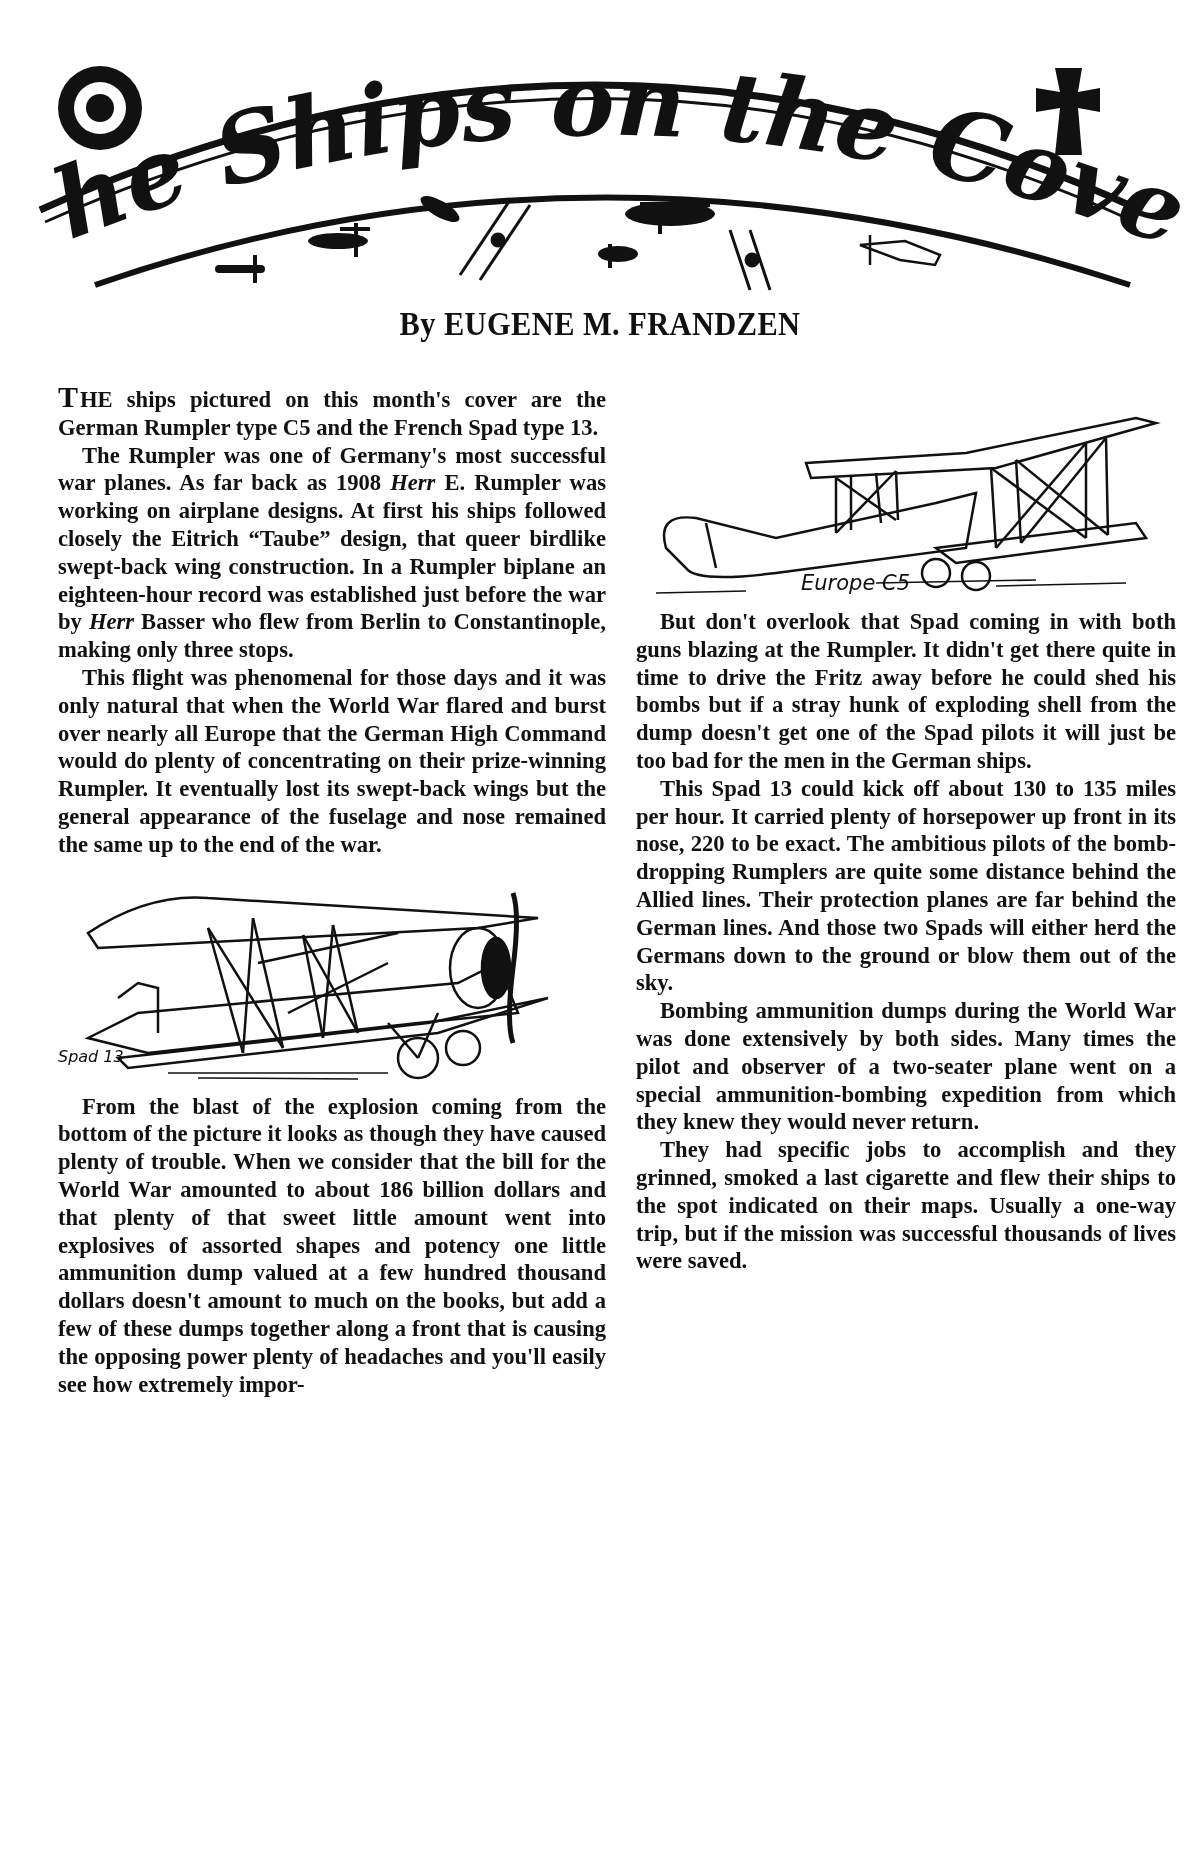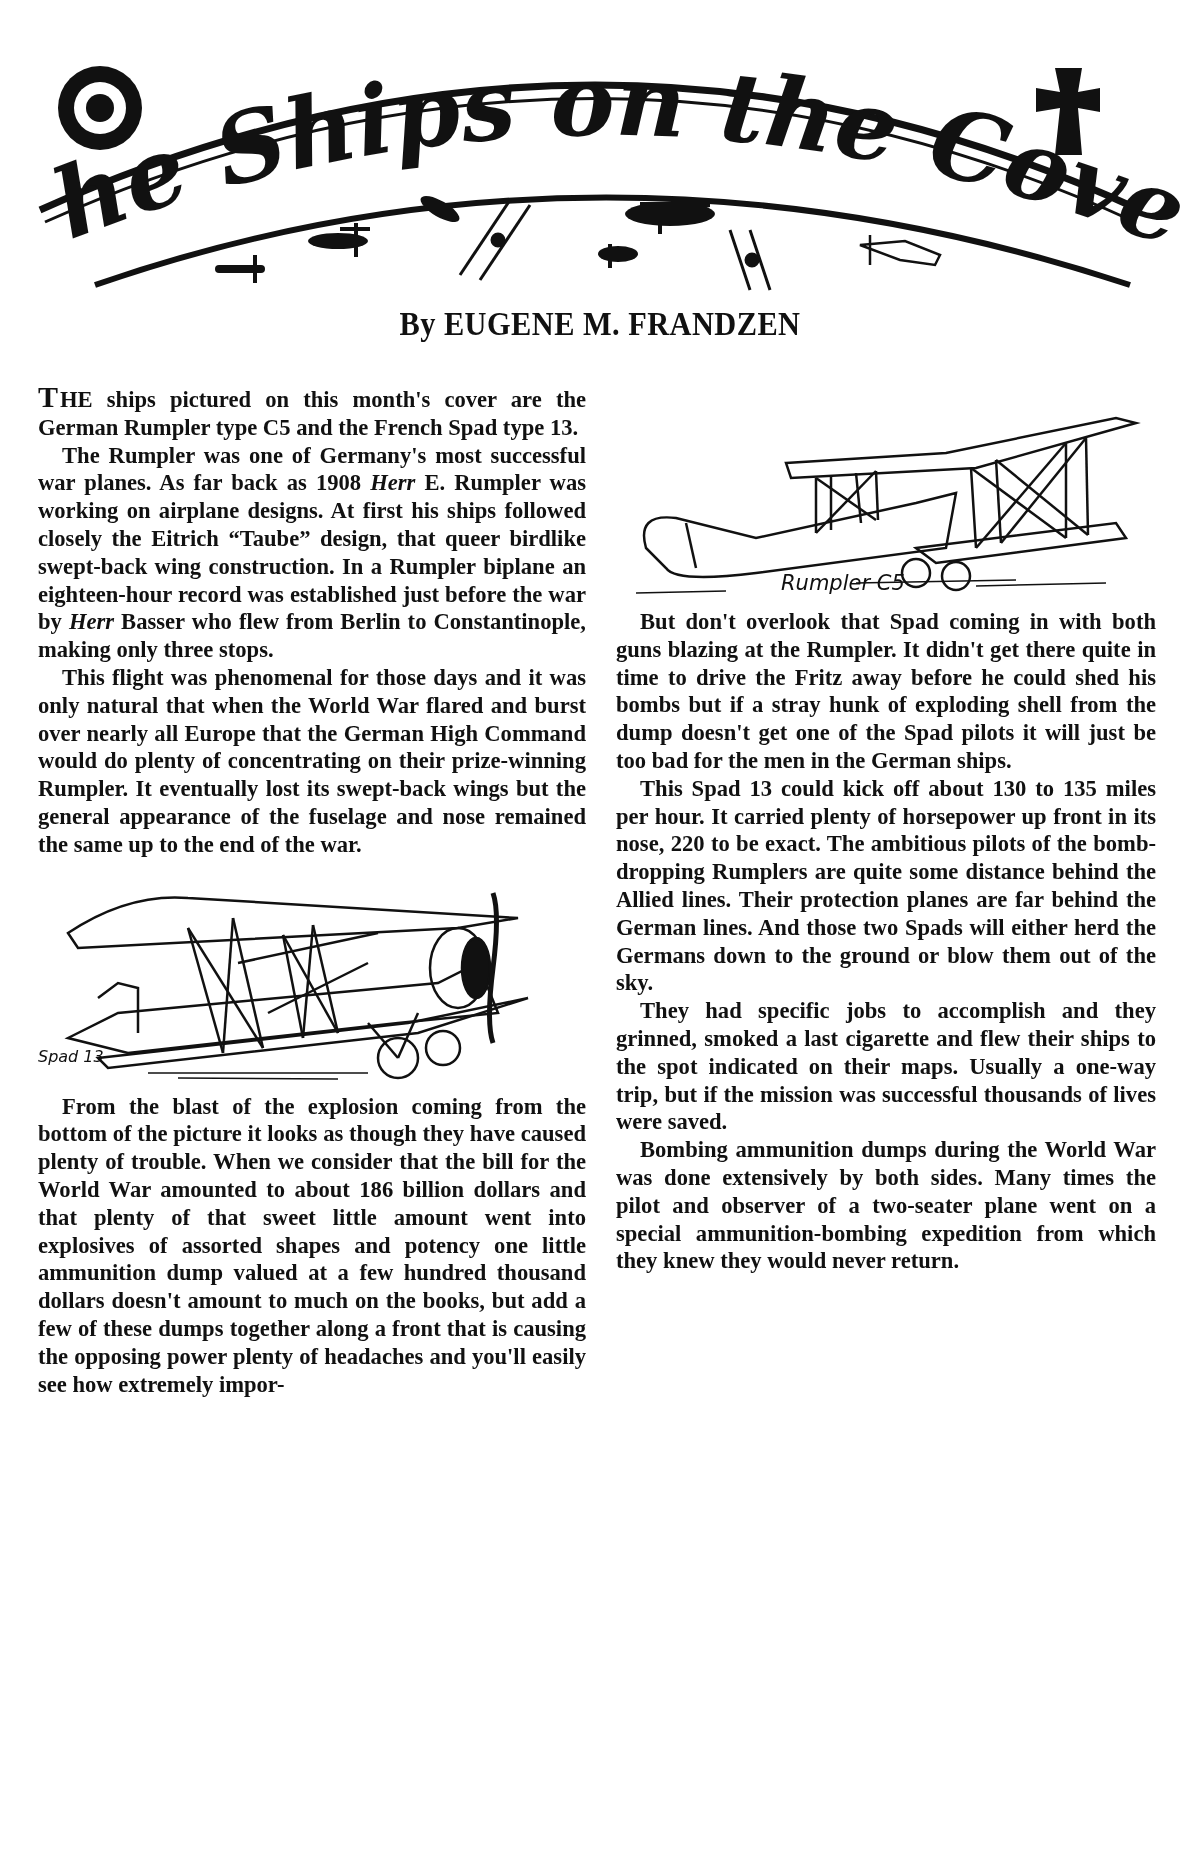--- a/index.html
+++ b/index.html
@@ -10,21 +10,21 @@
   .header { position: absolute; left: 0; top: 0; width: 1200px; height: 300px; }
   .header svg { position: absolute; left: 0; top: 0; }
   .byline {
     position: absolute; left: 0; top: 306px; width: 1200px; text-align: center;
     font-family: "Liberation Serif", serif; font-weight: bold; font-size: 33px;
     letter-spacing: 0.5px; transform: scaleX(0.92);
   }
   .col {
     position: absolute; top: 386px; width: 548px;
     font-family: "Liberation Serif", serif; font-size: 22.6px; line-height: 27.8px;
-    text-align: justify; font-weight: 600;
+    text-align: justify; font-weight: 600; margin-left: 20px;
   }
   .col.left { left: 38px; }
   .col.right { left: 616px; width: 540px; top: 384px; }
   .col p { margin: 0; text-indent: 24px; }
   .col p.noindent { text-indent: 0; }
   .dropcap { font-size: 30px; line-height: 20px; margin-right: 2px; }
   .figure { position: relative; margin: 14px 0 10px 0; }
   .figure svg { display: block; }
   .caption {
     position: absolute; font-family: "DejaVu Sans", sans-serif; font-style: italic;
@@ -161,20 +161,20 @@
         <line x1="380" y1="62" x2="472" y2="137"></line>
           <line x1="470" y1="40" x2="385" y2="145"></line>
         <line x1="70" y1="125" x2="80" y2="170"></line>
         <circle cx="300" cy="175" r="14"></circle>
         <circle cx="340" cy="178" r="14"></circle>
         <line x1="240" y1="185" x2="400" y2="182" stroke-width="1.5"></line>
         <line x1="360" y1="188" x2="490" y2="185" stroke-width="1.5"></line>
         <line x1="20" y1="195" x2="110" y2="193" stroke-width="1.5"></line>
       </g>
     </svg>
-    <div class="caption" style="left:165px; top:172px; font-size:21px;">Rumpler C5</div>
+    <div class="caption" style="left:165px; top:172px; font-size:21px;">Europe C5</div>
   </div>
 
   <p>But don't overlook that Spad coming in with both guns blazing at the Rumpler. It didn't get there quite in time to drive the Fritz away before he could shed his bombs but if a stray hunk of exploding shell from the dump doesn't get one of the Spad pilots it will just be too bad for the men in the German ships.</p>
   <p>This Spad 13 could kick off about 130 to 135 miles per hour. It carried plenty of horsepower up front in its nose, 220 to be exact. The ambitious pilots of the bomb-dropping Rumplers are quite some distance behind the Allied lines. Their protection planes are far behind the German lines. And those two Spads will either herd the Germans down to the ground or blow them out of the sky.</p>
+  <p>Bombing ammunition dumps during the World War was done extensively by both sides. Many times the pilot and observer of a two-seater plane went on a special ammunition-bombing expedition from which they knew they would never return.</p>
   <p>They had specific jobs to accomplish and they grinned, smoked a last cigarette and flew their ships to the spot indicated on their maps. Usually a one-way trip, but if the mission was successful thousands of lives were saved.</p>
-  <p>Bombing ammunition dumps during the World War was done extensively by both sides. Many times the pilot and observer of a two-seater plane went on a special ammunition-bombing expedition from which they knew they would never return.</p>
 </div>
 
 </body></html>

